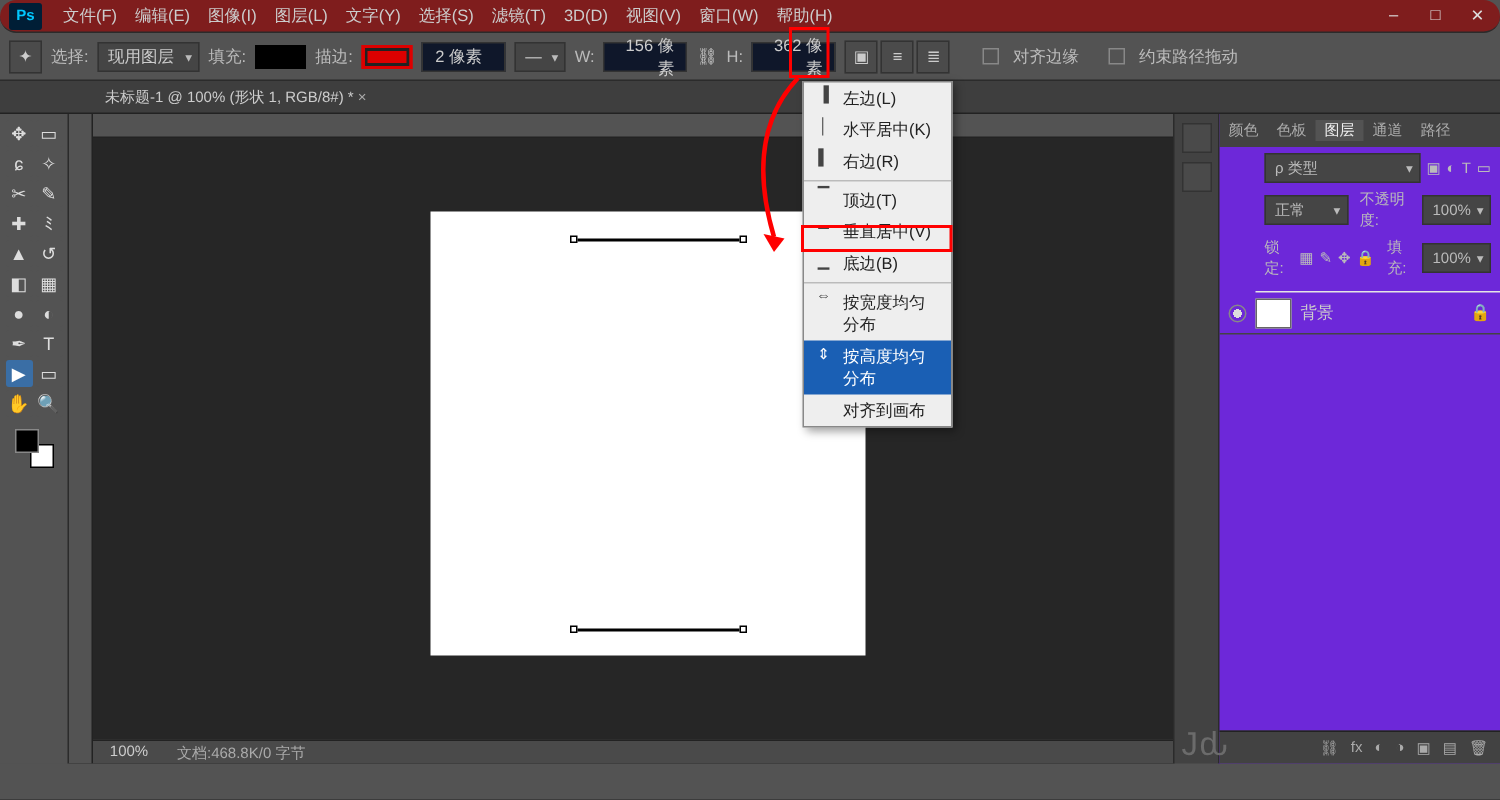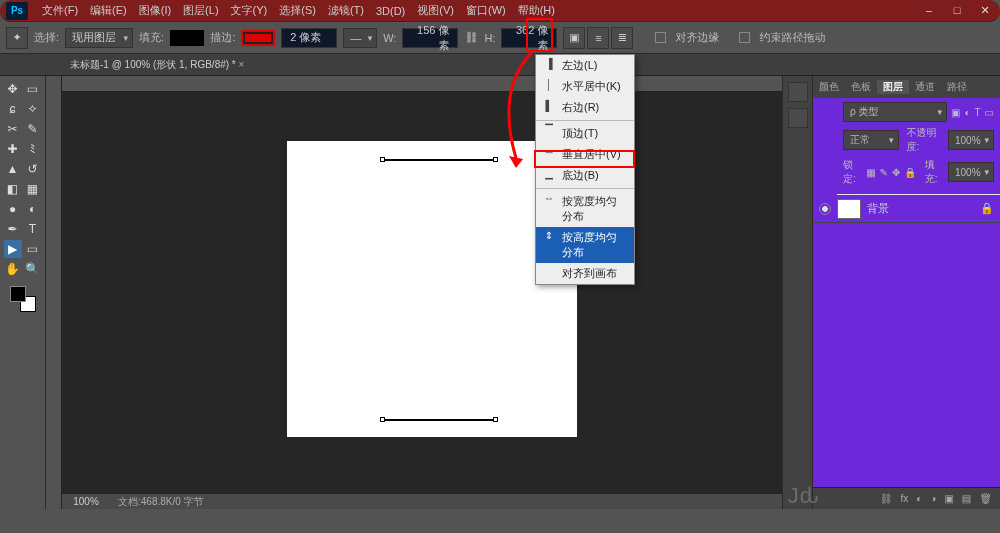--- a/index.html
+++ b/index.html
@@ -49,21 +49,21 @@
   .handle { width:5px; height:5px; background:#fff; border:1px solid #000; position:absolute; }
   .shape-line .hl { left:-3px; top:-2px; }
   .shape-line .hr { right:-3px; top:-2px; }
   .scroll-h { position:absolute; left:16px; right:0; bottom:0; height:16px; background:#4a4a4a; border-top:1px solid #222; display:flex; align-items:center; }
   .zoombox { width:48px; color:#ccc; text-align:center; font-size:10px; }
   .docinfo { color:#aaa; font-size:10px; padding-left:8px; }
   
   .rightpanels { width:188px; background:#6d28d9; border-left:1px solid #2b2b2b; display:flex; flex-direction:column; }
   .rp-tabs { height:22px; background:#424242; display:flex; align-items:center; font-size:10px; color:#aaa; }
   .rp-tabs span { padding:0 6px; }
-  .rp-tabs span.act { background:#535353; color:#eee;font-weight:bold; }
+  .rp-tabs span.act { background:#535353; color:#eee; }
   .rp-body { padding:4px 6px; border-bottom:1px solid #e5e5e5;margin-left:24px; }
   .rp-row { display:flex; align-items:center; gap:4px; margin-bottom:4px; font-size:10px; color:#bbb; }
   .layer { display:flex; align-items:center; height:28px; gap:6px; padding:0 6px; border-bottom:1px solid #444; }
   .layer.sel { background:#3a6ea5; color:#fff; }
   .eye { width:12px; height:12px; border:1px solid #888; border-radius:50%; background:radial-gradient(circle,#ddd 40%,transparent 42%); }
   .thumb { width:24px; height:20px; background:#fff; border:1px solid #666; }
   .thumb.shape { background:repeating-conic-gradient(#bbb 0 25%,#eee 0 50%) 0/8px 8px; position:relative; }
   .thumb.shape:after { content:""; position:absolute; left:4px; right:4px; top:9px; height:2px; background:#555; }
   .lock { margin-left:auto; color:#aaa; }
   .rp-foot { margin-top:auto; height:22px; background:#424242; border-top:1px solid #222; display:flex; align-items:center; justify-content:flex-end; gap:8px; padding:0 8px; color:#aaa; font-size:10px; }

